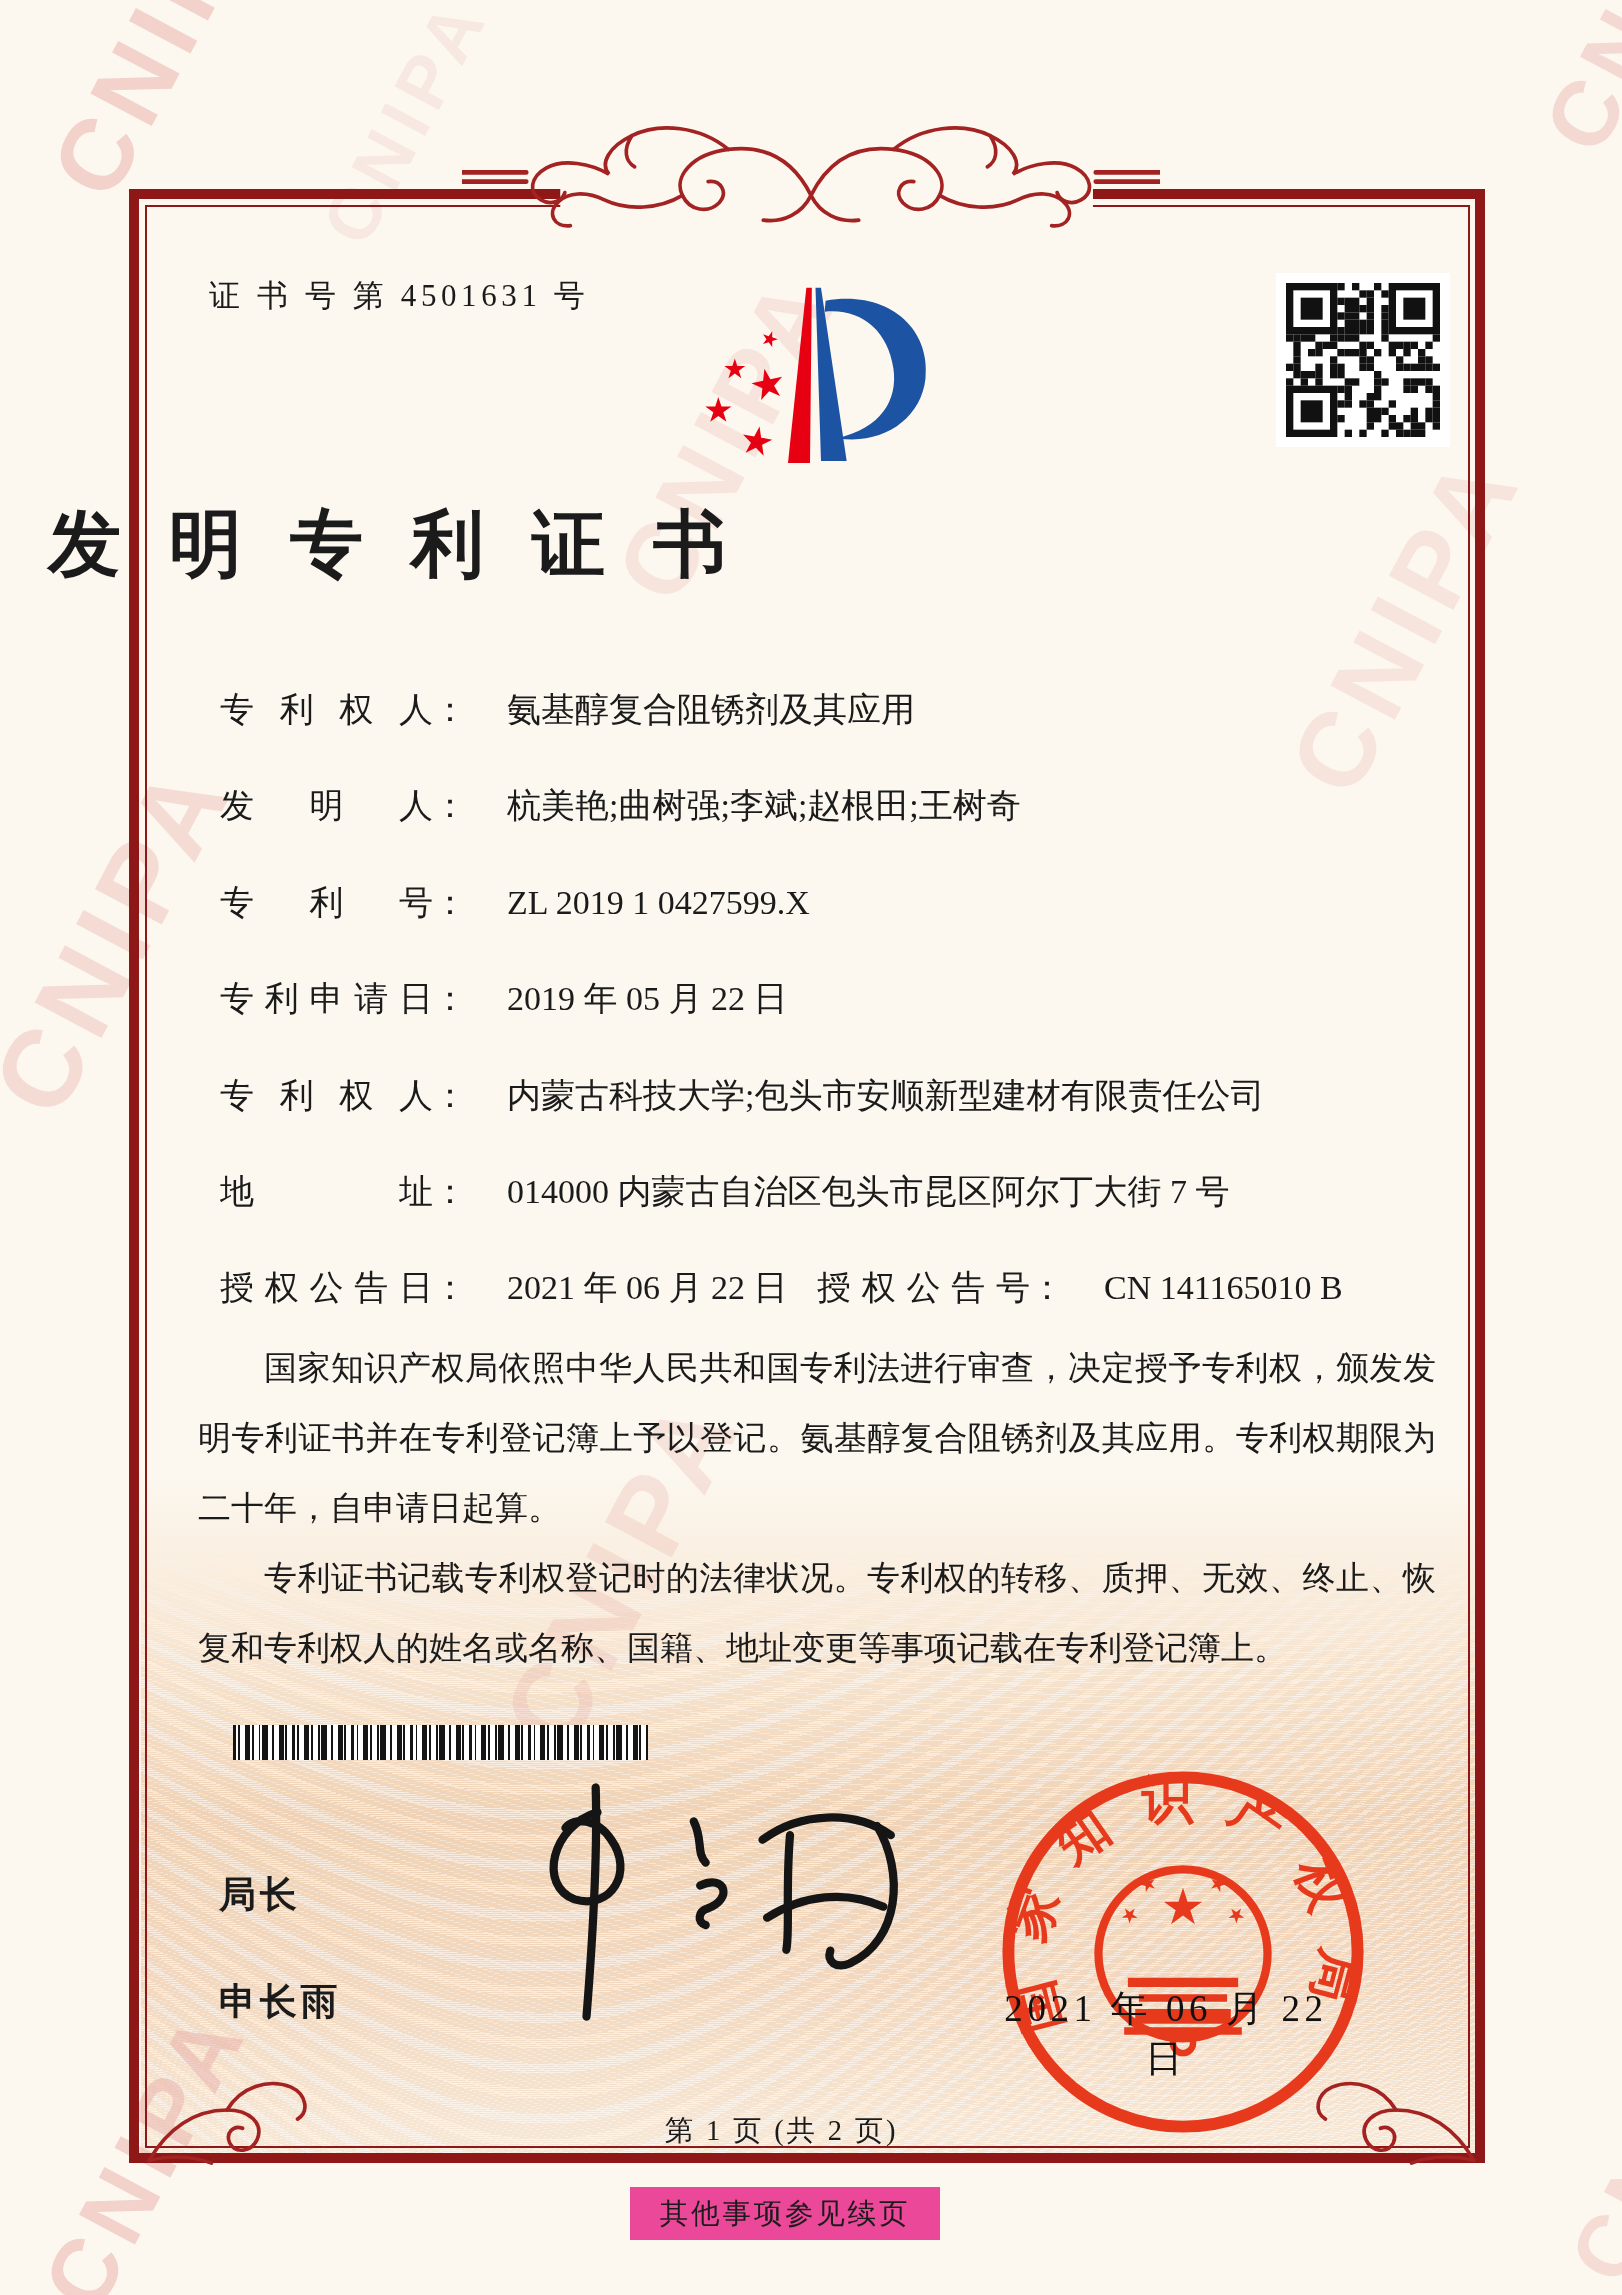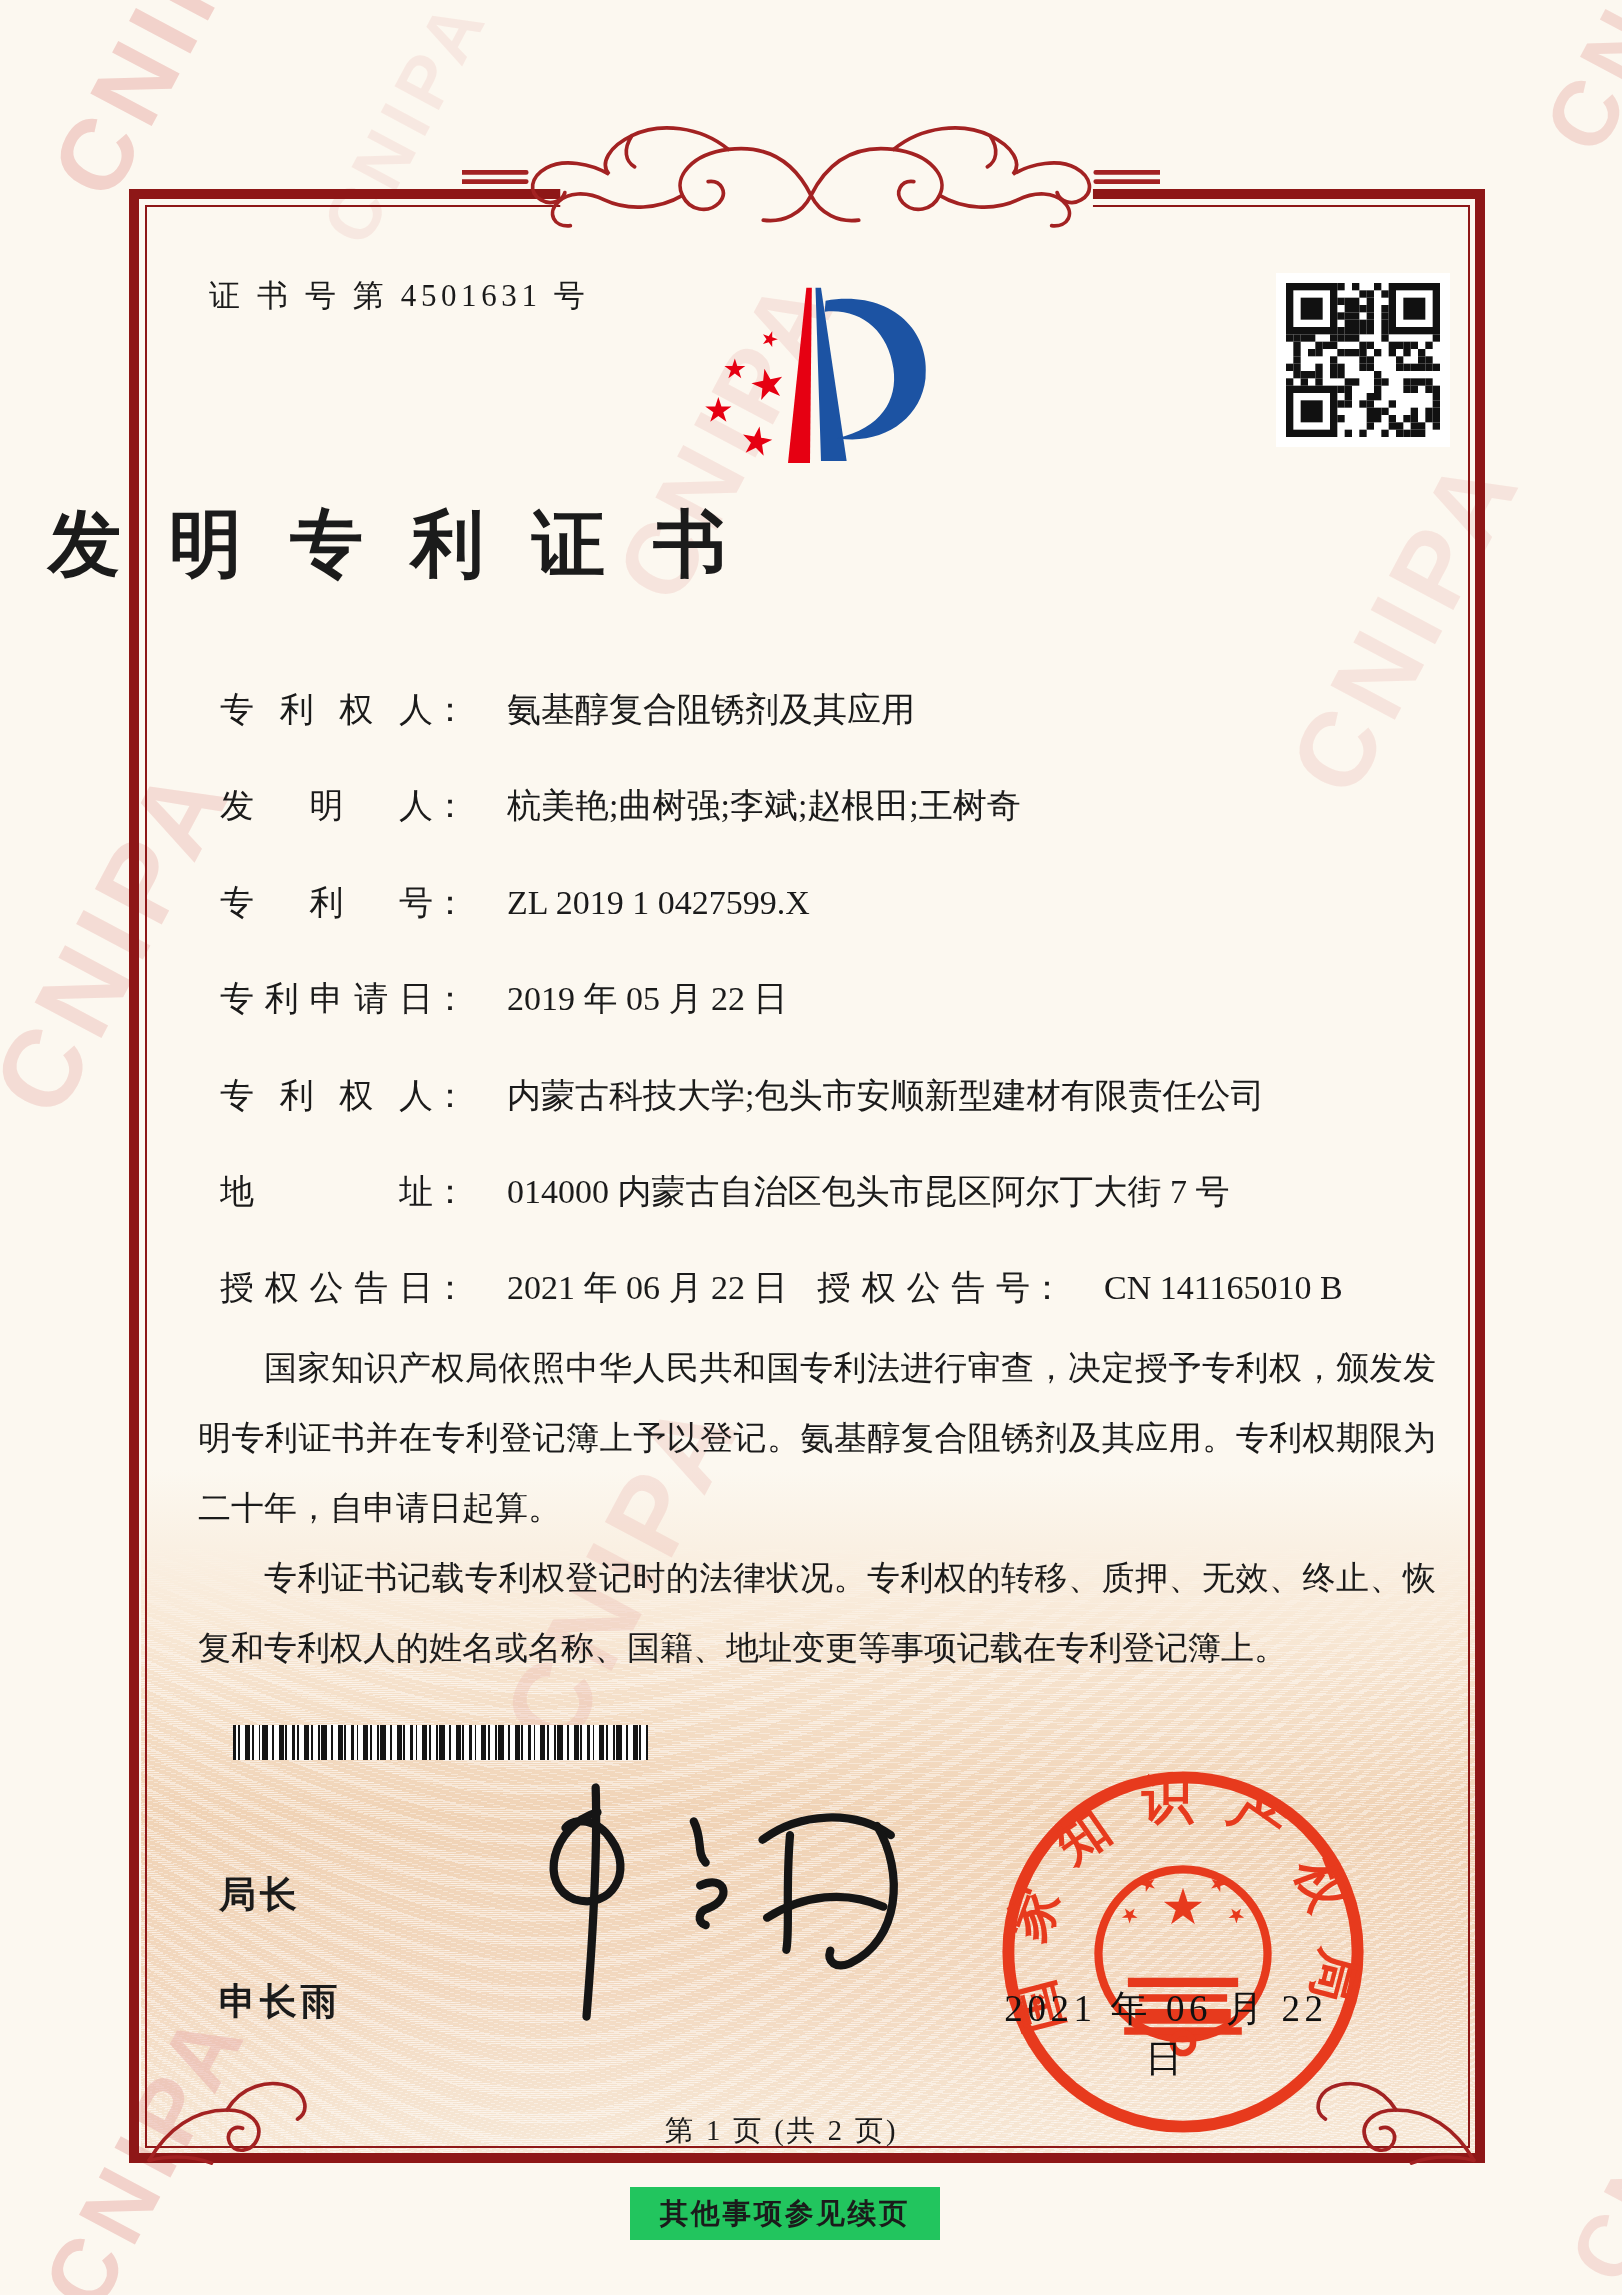--- a/index.html
+++ b/index.html
@@ -58,22 +58,22 @@
     letter-spacing:3.7px;font-family:"Liberation Sans","DejaVu Sans",sans-serif;margin-top:25px;}
   .signature-svg{position:absolute;left:487px;top:1771px;z-index:5;}
 
   .seal-svg{position:absolute;left:990px;top:1759px;z-index:6;}
   .seal-date{position:absolute;left:996px;top:1984px;width:340px;z-index:7;text-align:center;
     font-size:37px;letter-spacing:4.6px;color:#111;}
 
   .page-indicator{position:absolute;left:0;right:0;top:2112px;z-index:5;text-align:center;
     font-size:28.5px;letter-spacing:2.8px;transform:translateX(-30px);}
 
-  .footer-band{position:absolute;left:630px;top:2187px;width:310px;height:53px;background:#22c55e;z-index:5;
-    display:flex;align-items:center;justify-content:center;font-weight:bold;}
+  .footer-band{position:absolute;left:630px;top:2187px;width:310px;height:53px;background:#ec4899;z-index:5;
+    display:flex;align-items:center;justify-content:center;}
   .footer-note{font-size:28.5px;letter-spacing:2.8px;}
 </style>
 </head>
 <body>
 
 <div class="page">
 
   <div class="peach"></div>
   <div class="waves"></div>
 

